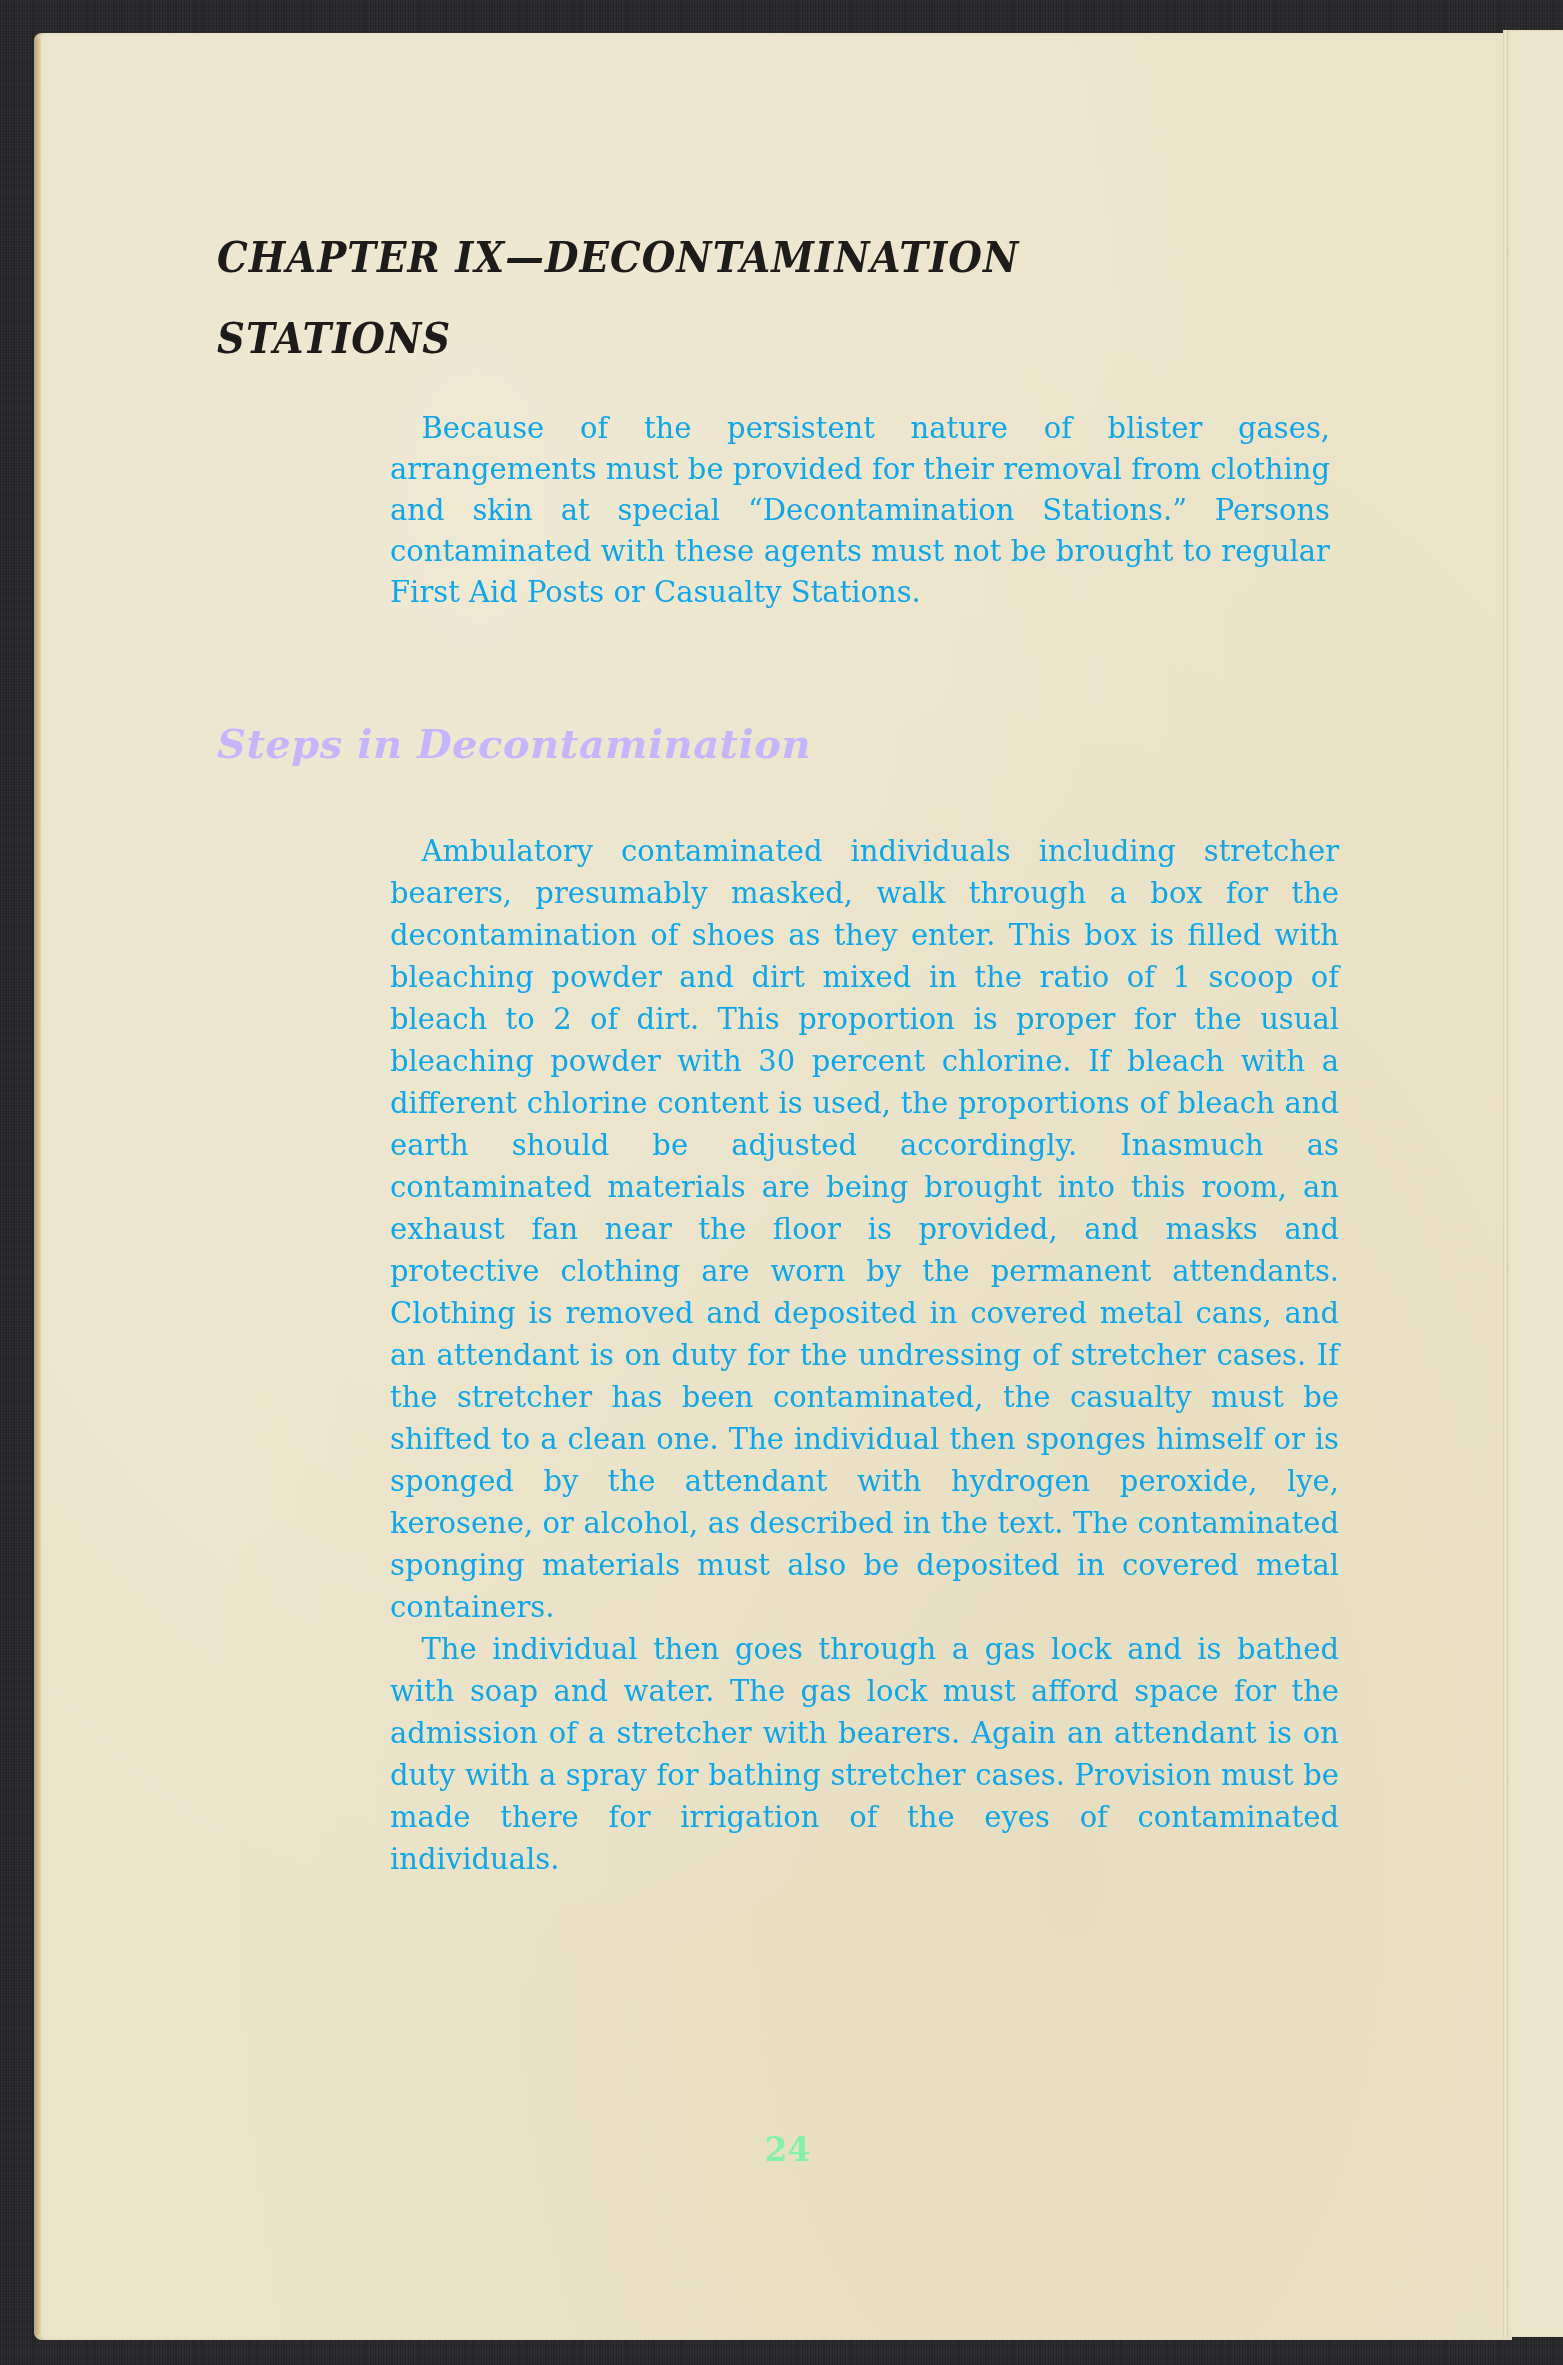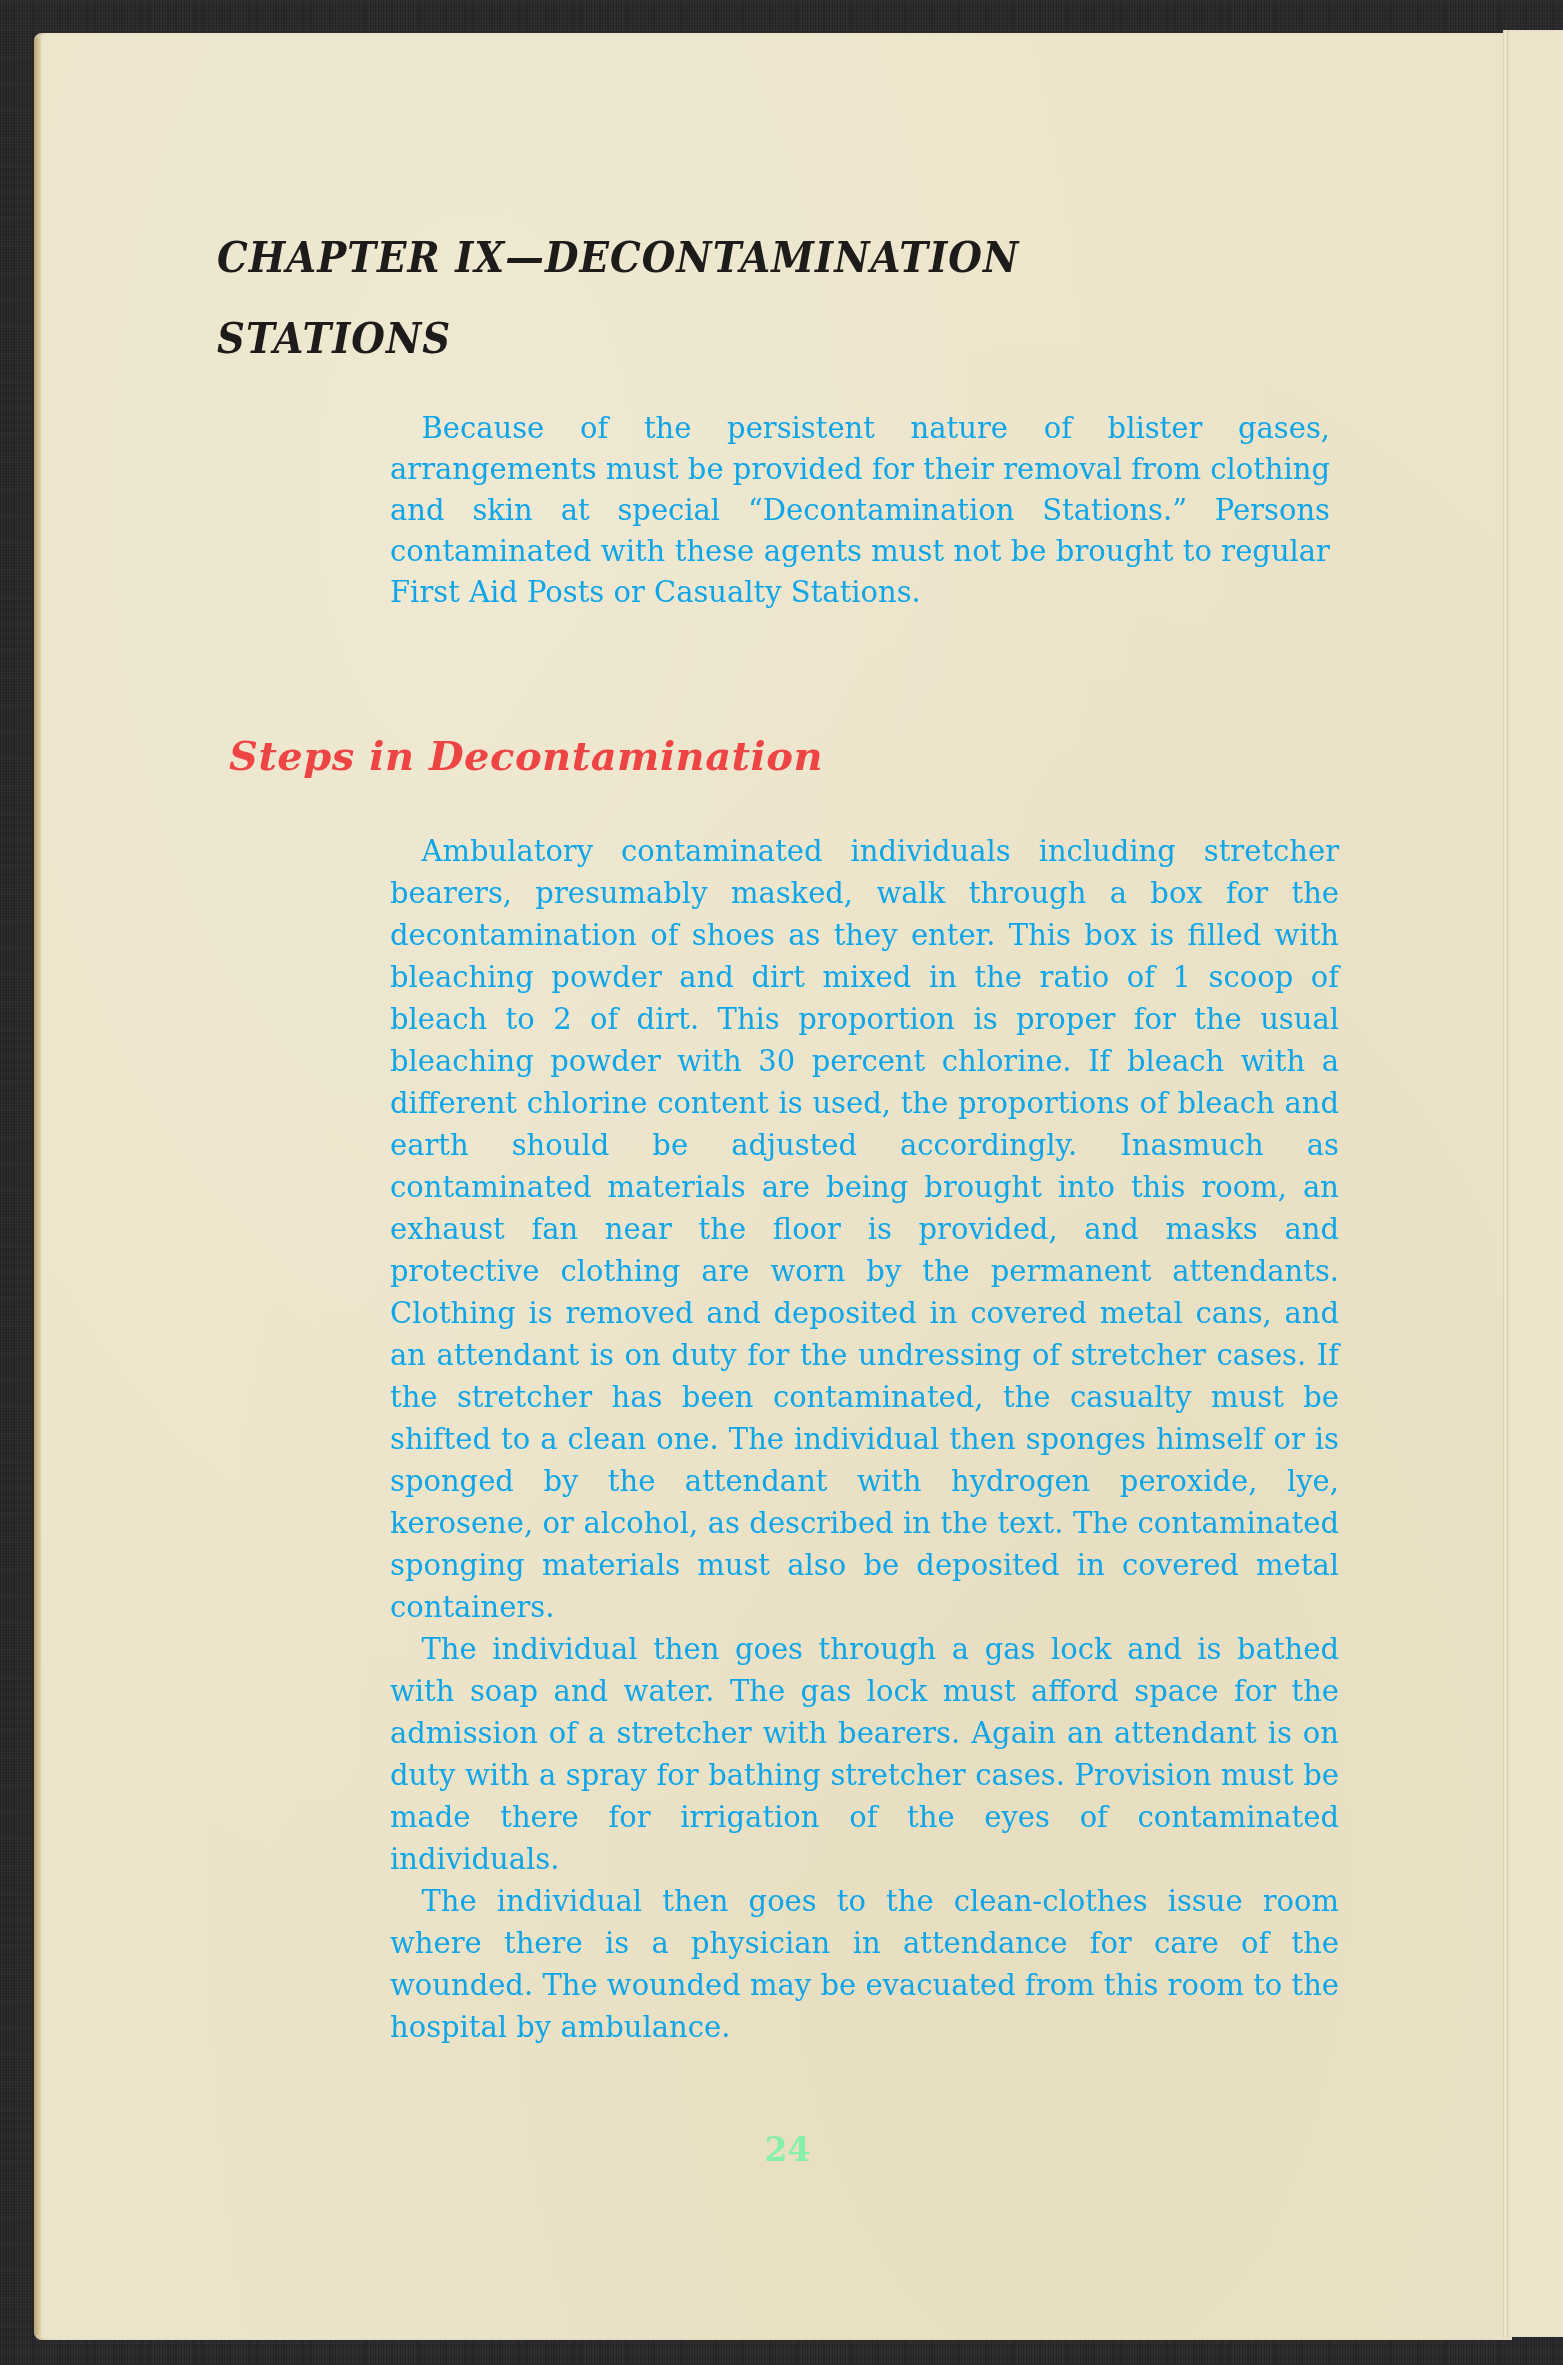--- a/index.html
+++ b/index.html
@@ -82,27 +82,27 @@
     line-height: 41px;
     color: #0ea5e9;
     text-align: justify;
     text-indent: 31.5px;
   }
   .section-heading {
     position: absolute;
     left: 217px;
     top: 706px;
     width: 760px;
-    margin: 12px;
+    margin: 0;
     font-family: "DejaVu Serif", serif;
     font-weight: bold;
     font-style: italic;
     font-size: 40px;
     line-height: 76px;
-    color: #ef4444;
+    color: #c4b5fd;
     letter-spacing: 0.5px;
   }
   .body-text {
     position: absolute;
     left: 390px;
     top: 830px;
     width: 949px;
     margin: 0;
     font-family: "DejaVu Serif", serif;
     font-size: 29px;
@@ -141,17 +141,16 @@
   <span class="line">STATIONS</span>
 </h1>
 
 <p class="intro">Because of the persistent nature of blister gases, arrangements must be provided for their removal from clothing and skin at special “Decontamination Stations.”  Persons contaminated with these agents must not be brought to regular First Aid Posts or Casualty Stations.</p>
 
 <h2 class="section-heading">Steps in Decontamination</h2>
 
 <div class="body-text">
   <p>Ambulatory contaminated individuals including stretcher bearers, presumably masked, walk through a box for the decontamination of shoes as they enter.  This box is filled with bleaching powder and dirt mixed in the ratio of 1 scoop of bleach to 2 of dirt.  This proportion is proper for the usual bleaching powder with 30 percent chlorine.  If bleach with a different chlorine content is used, the proportions of bleach and earth should be adjusted accordingly.  Inasmuch as contaminated materials are being brought into this room, an exhaust fan near the floor is provided, and masks and protective clothing are worn by the permanent attendants.  Clothing is removed and deposited in covered metal cans, and an attendant is on duty for the undressing of stretcher cases.  If the stretcher has been contaminated, the casualty must be shifted to a clean one.  The individual then sponges himself or is sponged by the attendant with hydrogen peroxide, lye, kerosene, or alcohol, as described in the text.  The contaminated sponging materials must also be deposited in covered metal containers.</p>
   <p>The individual then goes through a gas lock and is bathed with soap and water.  The gas lock must afford space for the admission of a stretcher with bearers.  Again an attendant is on duty with a spray for bathing stretcher cases.  Provision must be made there for irrigation of the eyes of contaminated individuals.</p>
-  <p>The individual then goes to the clean-clothes issue room where there is a physician in attendance for care of the wounded.  The wounded may be evacuated from this room to the hospital by ambulance.</p>
 </div>
 
 <div class="page-number">24</div>
 
 
 </body></html>

